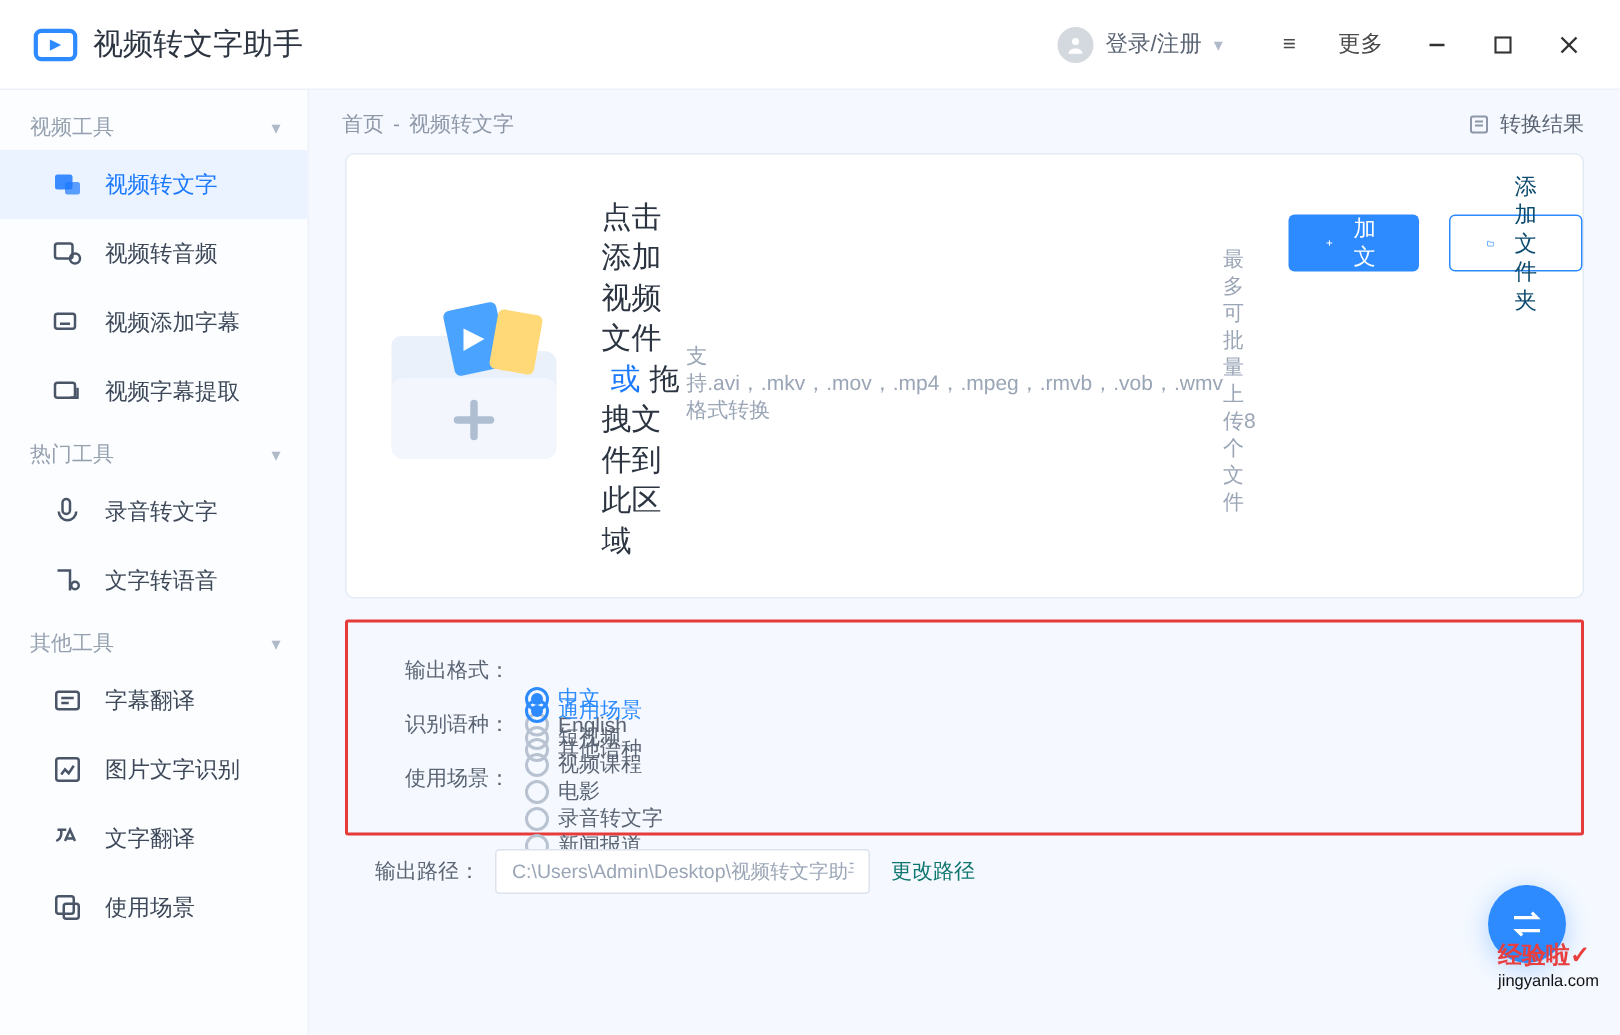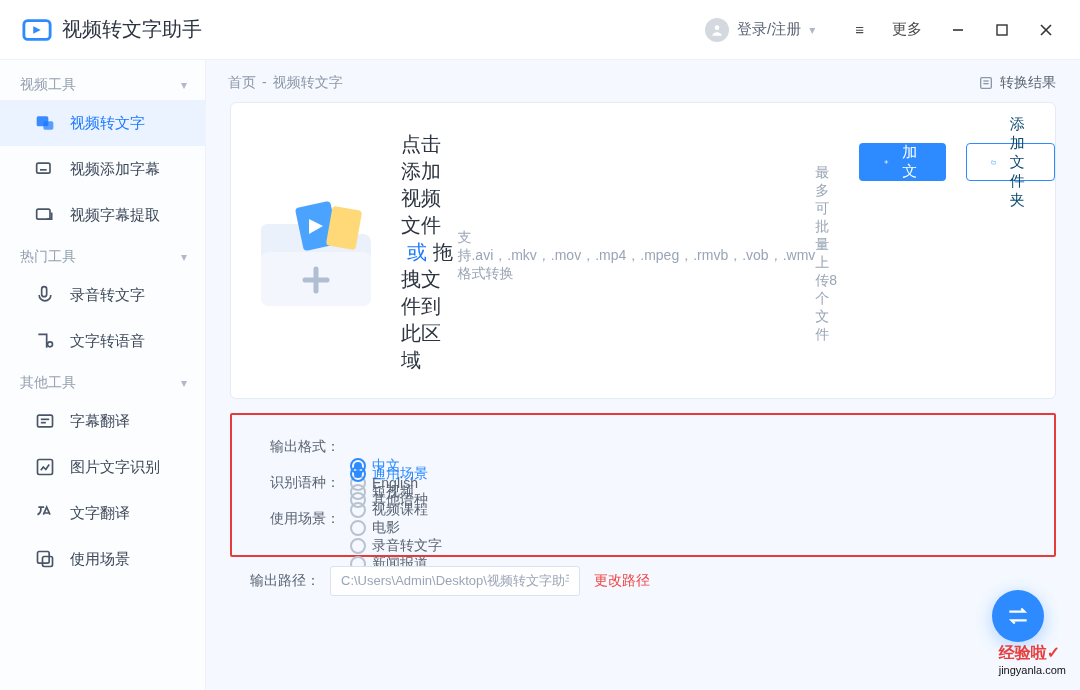--- a/index.html
+++ b/index.html
@@ -45,25 +45,25 @@
 .slabel{width:90px; color:#5a6473; text-align:right; margin-right:10px;}
 .radio{display:flex; align-items:center; gap:6px; margin-right:34px; cursor:pointer;}
 .radio .dot{width:16px;height:16px;border-radius:50%;border:2px solid #b8c2d0; display:flex;align-items:center;justify-content:center;}
 .radio.checked .dot{border-color:#2d8bff;}
 .radio.checked .dot::after{content:"";width:8px;height:8px;border-radius:50%;background:#2d8bff;}
 .radio.checked{color:#2d8bff;}
 .srow.scene .radio{}
 
 .outpath{margin:4px 24px 0 24px; display:flex; align-items:center; height:40px; font-size:14px; color:#5a6473;}
 .path-input{flex:0 0 250px; height:30px; border:1px solid #dbe3ef; border-radius:3px; padding:0 10px; color:#9aa5b6; font-size:13px; margin-right:14px;}
-.change-path{color:#ef4444; cursor:pointer; font-size:14px;}
+.change-path{color:#0f766e; cursor:pointer; font-size:14px;}
 
 .float-go{position:absolute; right:36px; bottom:48px; width:52px; height:52px; border-radius:50%; background:#2d8bff; box-shadow:0 4px 18px rgba(45,139,255,.35); display:flex; align-items:center; justify-content:center; cursor:pointer;}
 
-.watermark{position:absolute; right:14px; bottom:14px; color:#e83e3e; font-size:16px; font-weight:700;}
+.watermark{position:absolute; right:14px; bottom:30px; color:#e83e3e; font-size:16px; font-weight:700;}
 .watermark small{display:block;color:#111;font-size:11px;font-weight:400;text-align:right;}
 .chev{font-size:12px;color:#b0b9c8;}
 </style>
 </head>
 <body>
 
 <div class="window">
   <div class="titlebar">
     <svg class="logo" viewBox="0 0 32 32">
         <rect x="2" y="6" width="28" height="20" rx="4" fill="none" stroke="#2d8bff" stroke-width="3"></rect>
@@ -110,20 +110,29 @@
           <span class="chev">▾</span>
         </div>
       <div class="side-item active">
           <span class="ic">
             <svg width="20" height="20" viewBox="0 0 24 24" fill="currentColor">
               <rect x="2" y="4" width="14" height="12" rx="2"></rect>
               <rect x="10" y="10" width="12" height="10" rx="2" fill="#1b79ff" opacity=".7"></rect>
             </svg>
           </span>
           <span>视频转文字</span>
+        </div>
+      <div class="side-item">
+          <span class="ic">
+            <svg width="20" height="20" viewBox="0 0 24 24" fill="none" stroke="currentColor" stroke-width="2">
+              <rect x="2" y="4" width="14" height="12" rx="2"></rect>
+              <circle cx="18" cy="16" r="4"></circle>
+            </svg>
+          </span>
+          <span>视频转音频</span>
         </div>
       <div class="side-item">
           <span class="ic">
             <svg width="20" height="20" viewBox="0 0 24 24" fill="none" stroke="currentColor" stroke-width="2">
               <rect x="2" y="5" width="16" height="12" rx="2"></rect>
               <line x1="6" y1="13" x2="14" y2="13"></line>
             </svg>
           </span>
           <span>视频添加字幕</span>
         </div>

